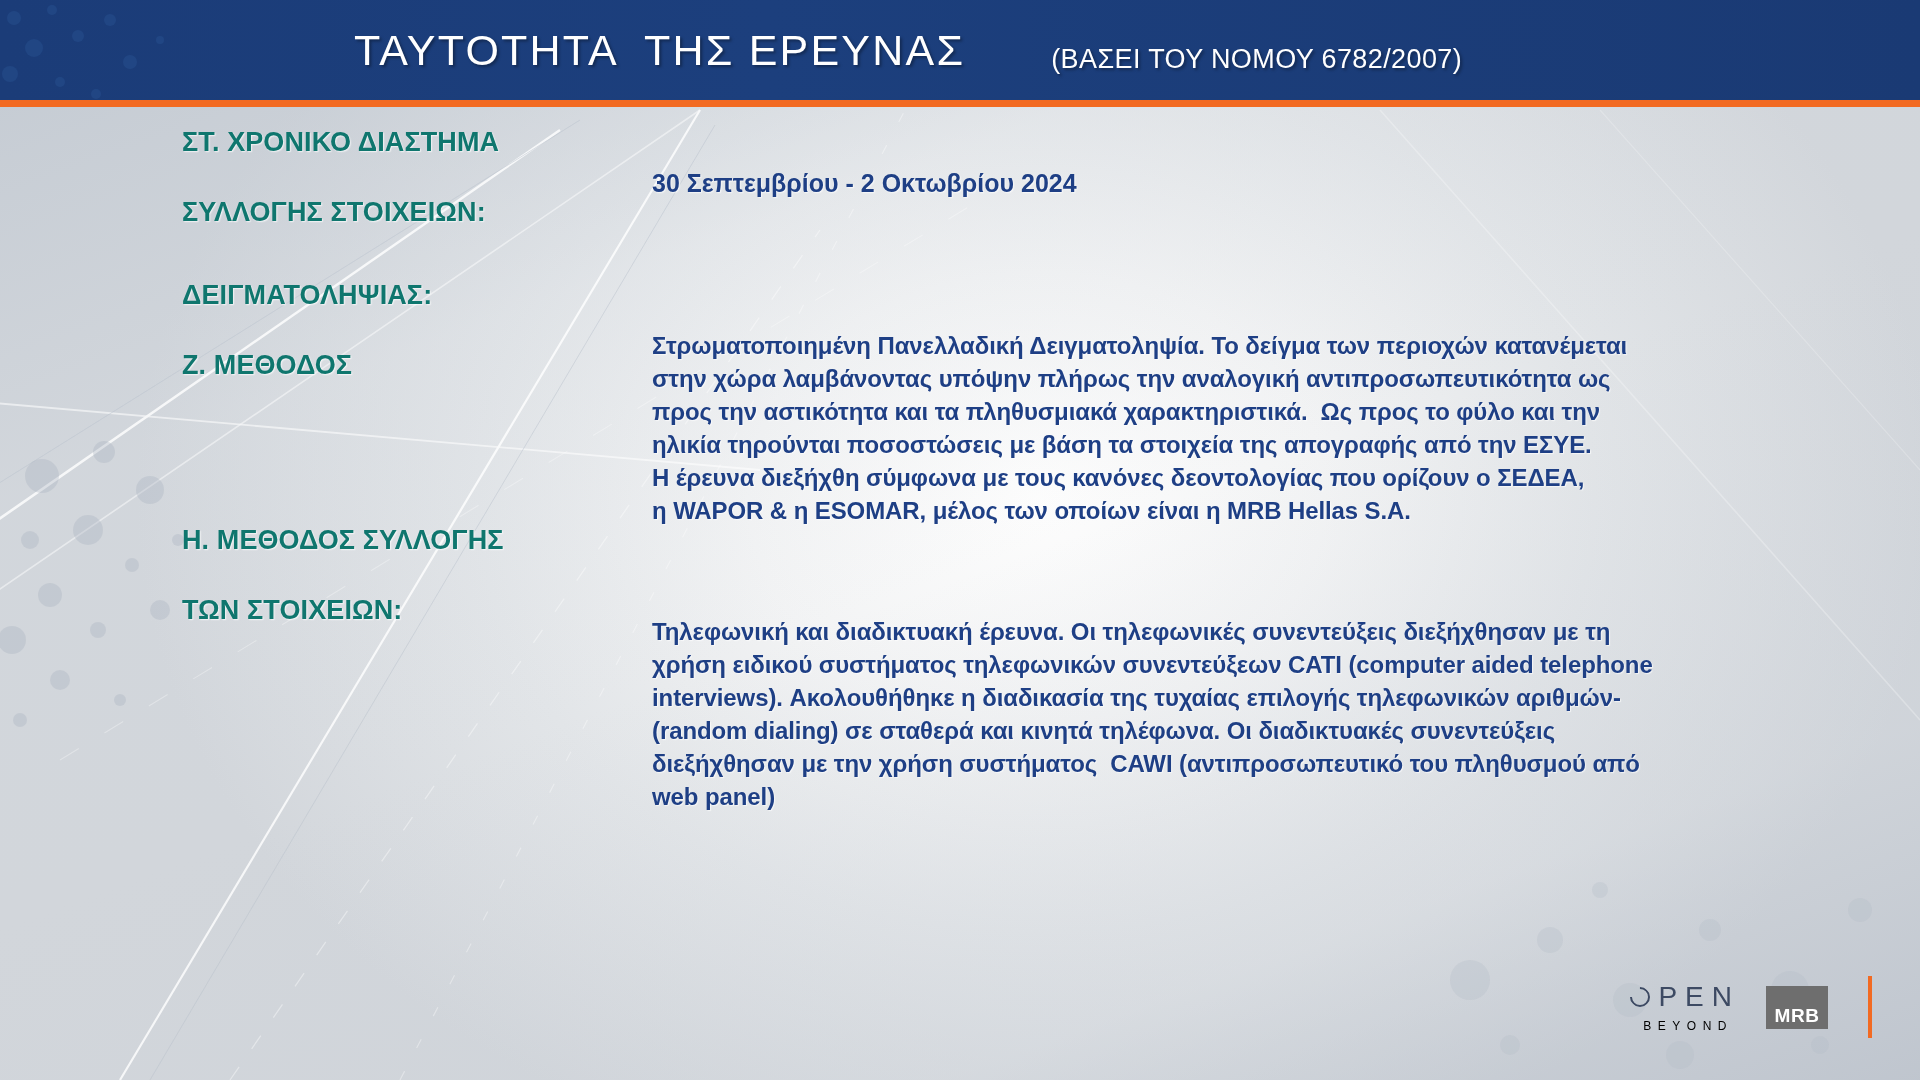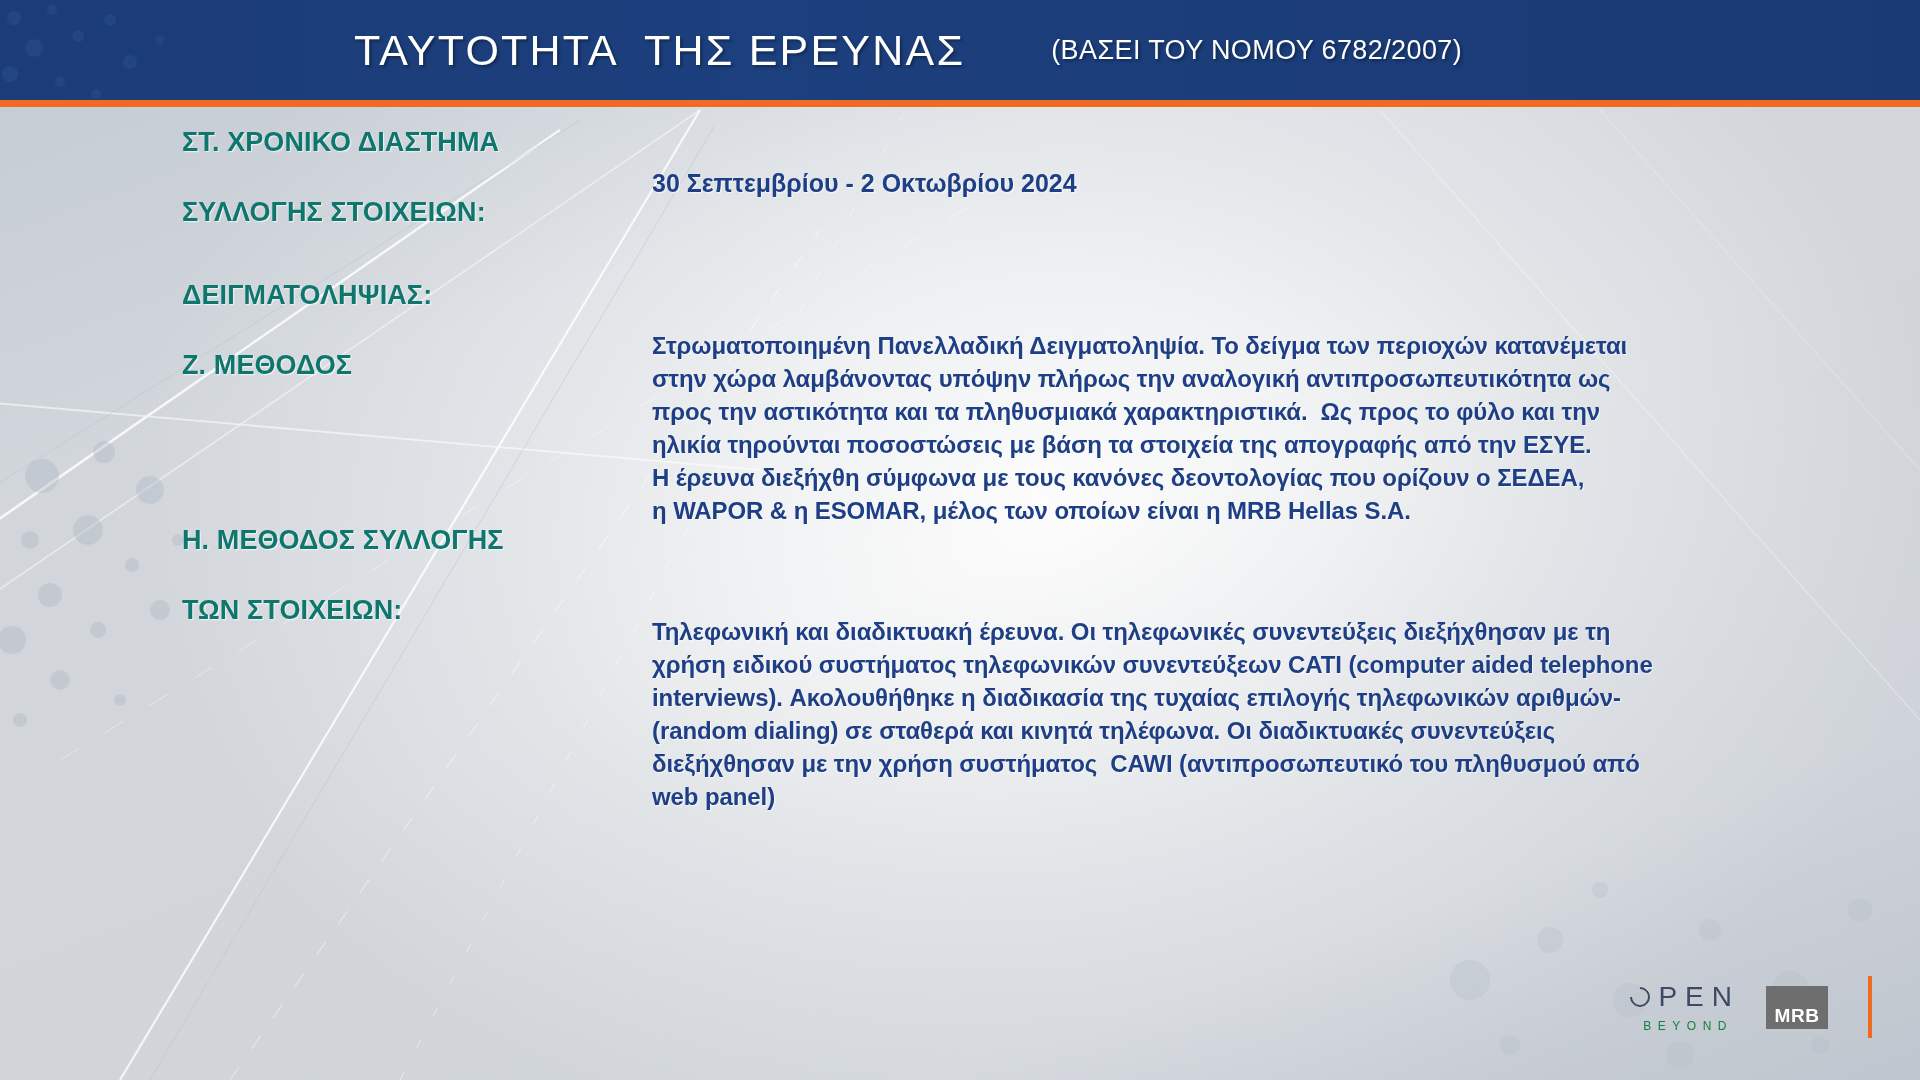--- a/index.html
+++ b/index.html
@@ -67,21 +67,21 @@
   #header-inner {
     position: relative;
     width: 100%;
     height: 100%;
     display: flex;
     align-items: center;
     justify-content: center;
   }
   .title-row {
     display: flex;
-    align-items: center;
+    align-items: flex-end;
     transform: translateX(-52px);
     gap: 48px;
   }
   #main-title {
     color: #ffffff;
     font-size: 43px;
     font-weight: 300;
     letter-spacing: 2.2px;
     white-space: pre;
     text-shadow: 2px 2px 3px rgba(0,0,0,0.35);
@@ -192,21 +192,21 @@
     width: 20px; height: 20px;
     border: 2.5px solid #3d4a63;
     border-radius: 50%;
     border-left-color: transparent;
     transform: rotate(45deg);
     margin-right: 8px;
   }
   #beyond-word {
     font-size: 12px;
     letter-spacing: 6.5px;
-    color: #15803d;
+    color: #000000;
     margin-top: 9px;
     padding-left: 6px;
   }
   #mrb-logo {
     width: 62px;
     display: flex;
     flex-direction: column;
     gap: 0;
   }
   #mrb-bar {

